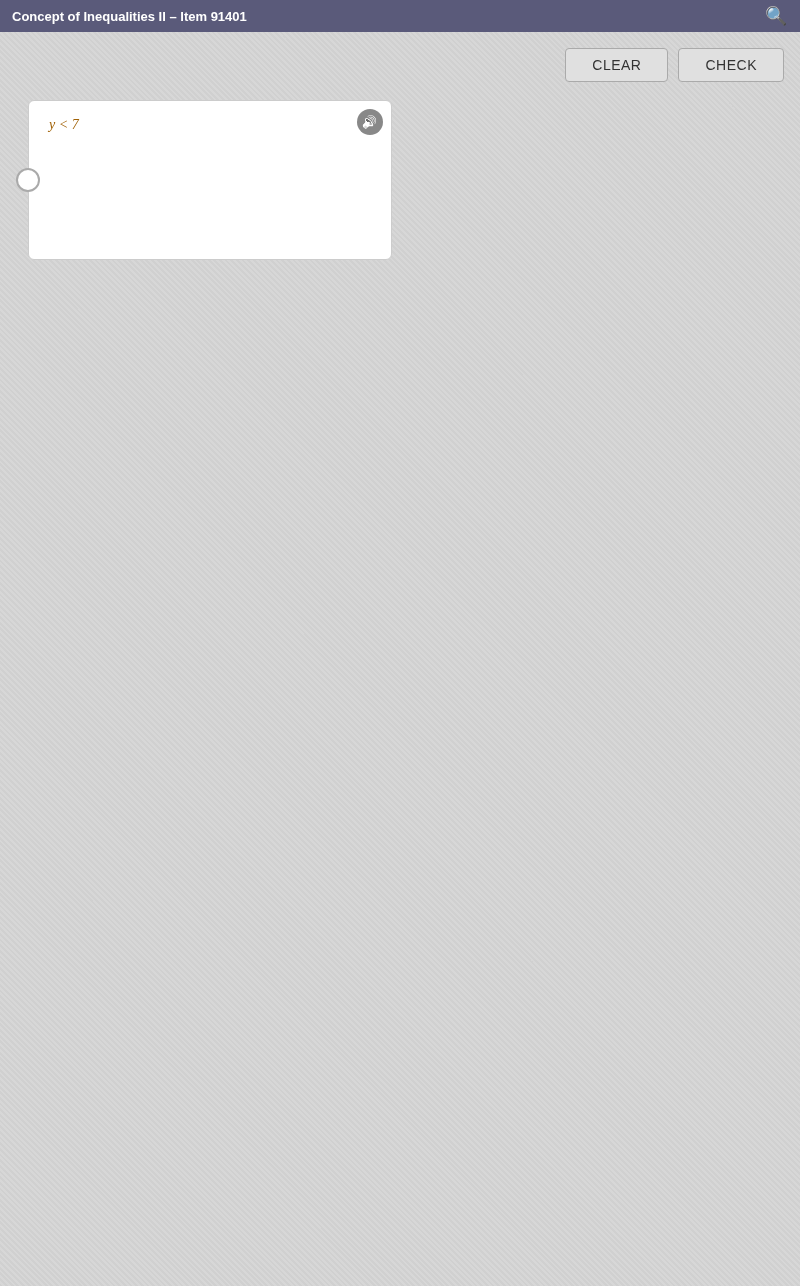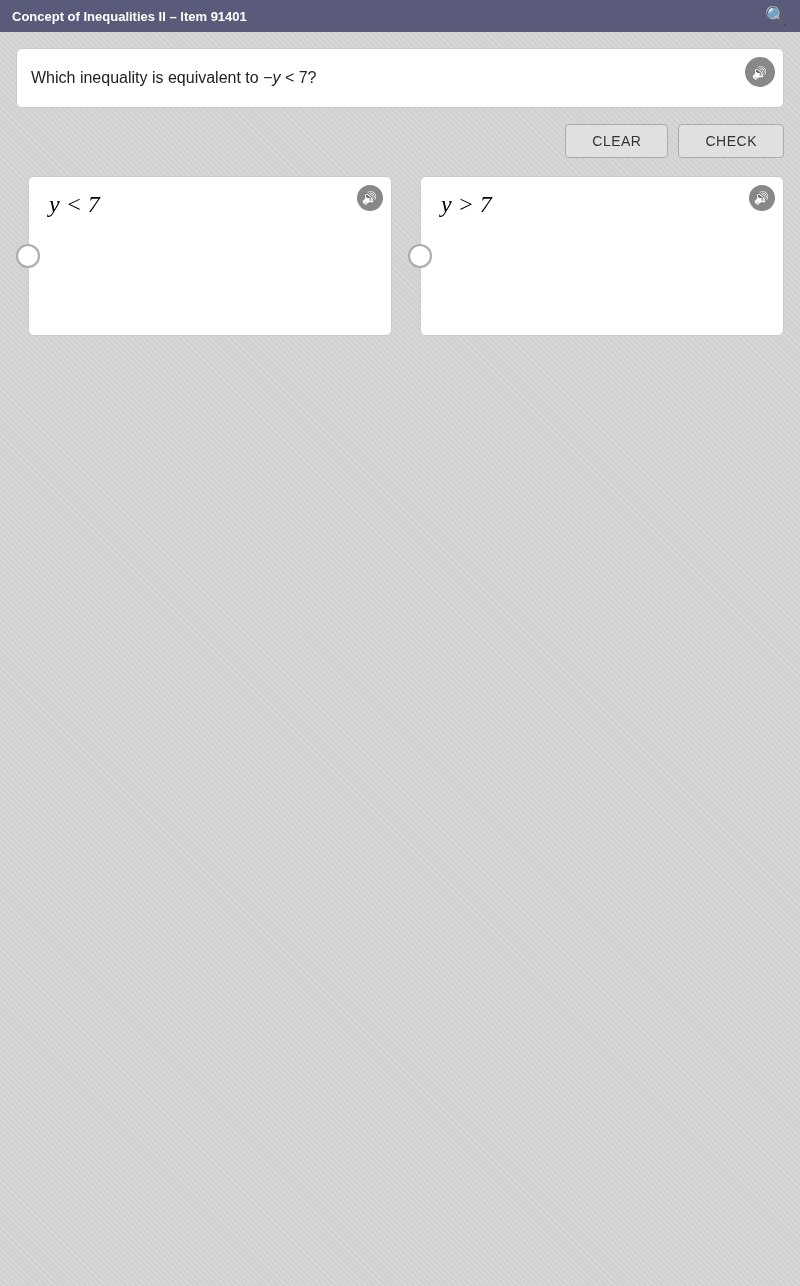--- a/index.html
+++ b/index.html
@@ -139,23 +139,23 @@
       background: white;
       border: 1.5px solid #ccc;
       border-radius: 6px;
       padding: 14px 36px 80px 20px;
       position: relative;
       flex: 1;
       min-height: 160px;
     }
 
     .option-text {
-      font-size: 24px;
+      font-size: 14px;
       font-style: italic;
-      color: #000000;
+      color: #a16207;
       font-family: Georgia, serif;
     }
 
     .audio-btn-option {
       position: absolute;
       top: 8px;
       right: 8px;
       width: 26px;
       height: 26px;
       border-radius: 50%;
@@ -183,58 +183,39 @@
 </head>
 <body>
 
 <div class="header-bar">
   <span class="header-title">Concept of Inequalities II – Item 91401</span>
   <button class="search-icon-btn">🔍</button>
 </div>
 
 <div class="main-content">
 
-  <div class="question-box">
-    <span class="question-text">
-      Which inequality is equivalent to −<em>y</em> &lt; 7?
-    </span>
-    <button class="audio-btn-question" title="Play audio">
-      <span class="speaker-icon"></span>
-    </button>
-  </div>
 
   <div class="controls-row">
     <button class="ctrl-btn">CLEAR</button>
     <button class="ctrl-btn">CHECK</button>
   </div>
 
   <div class="options-grid">
 
     <div class="option-wrapper">
       <input type="radio" name="answer" class="option-radio" style="">
       <div class="option-card">
         <span class="option-text">
           <em>y</em> &lt; 7
         </span>
         <button class="audio-btn-option">
           <span class="speaker-icon"></span>
         </button>
       </div>
     </div>
 
-    <div class="option-wrapper">
-      <input type="radio" name="answer" class="option-radio" style="">
-      <div class="option-card">
-        <span class="option-text">
-          <em>y</em> &gt; 7
-        </span>
-        <button class="audio-btn-option">
-          <span class="speaker-icon"></span>
-        </button>
-      </div>
-    </div>
 
 
 
   </div>
 
   <div class="empty-area"></div>
 </div>
 
 </body></html>

